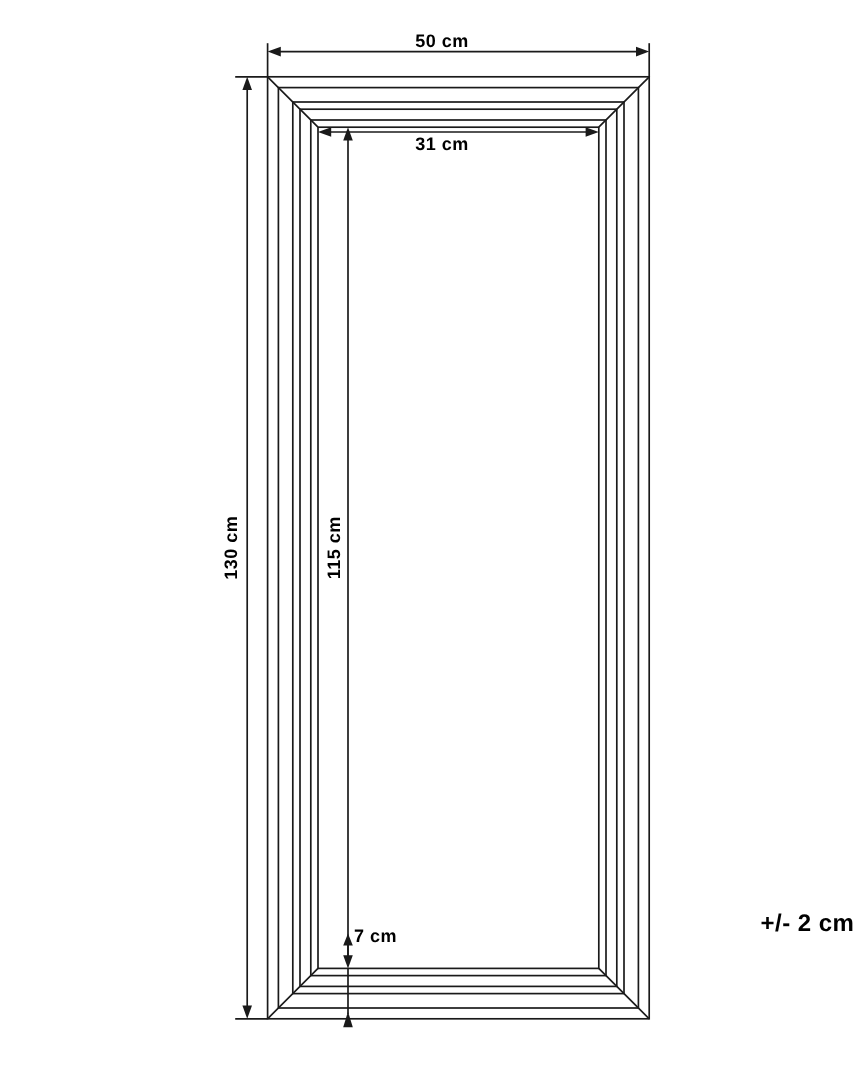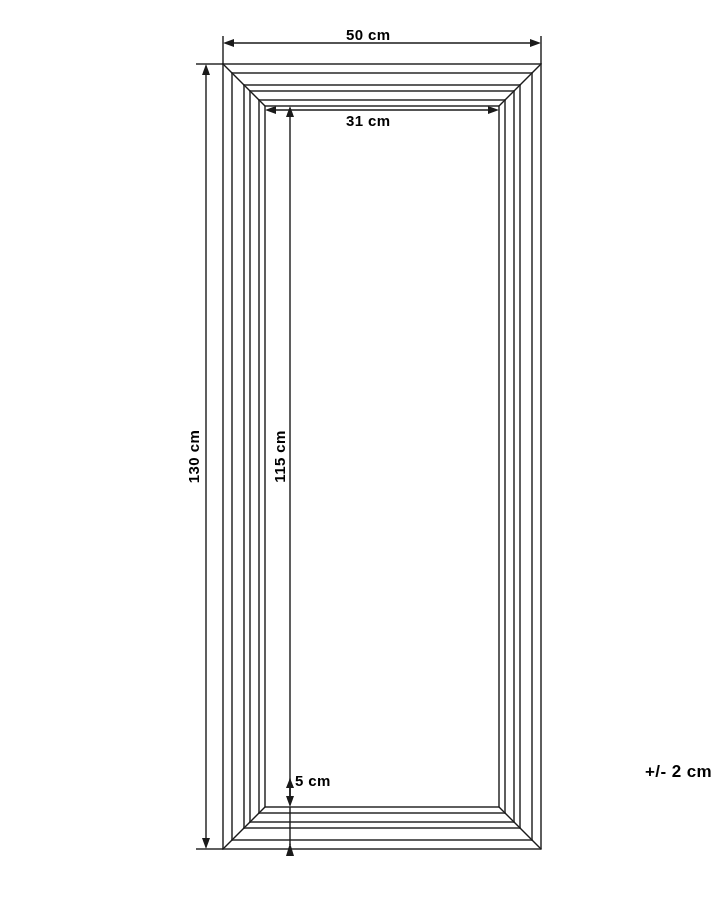--- a/index.html
+++ b/index.html
@@ -41,21 +41,21 @@
   }
   .vertical {
     transform-origin: 50% 50%;
     transform: rotate(-90deg);
   }
   #tolerance {
     position: absolute;
     right: 24px;
     bottom: 26px;
     font-weight: bold;
-    font-size: 17px;
+    font-size: 20px;
     letter-spacing: 0.4px;
   }
 </style>
 </head>
 <body>
 
 <div id="stage">
 
   <svg id="drawing" viewBox="0 0 720 900">
     <g fill="none" stroke="#1a1a1a" stroke-width="1.4" shape-rendering="geometricPrecision">
@@ -102,17 +102,17 @@
   </svg>
 
   <div class="dim-label" id="lbl-outer-width" style="left: 330px; top: 26px;">50 cm</div>
 
   <div class="dim-label" id="lbl-inner-width" style="left: 330px; top: 112px;">31 cm</div>
 
   <div class="dim-label vertical" id="lbl-outer-height" style="left: 142px; top: 448px; width: 70px; text-align: center;">130 cm</div>
 
   <div class="dim-label vertical" id="lbl-inner-height" style="left: 228px; top: 448px; width: 70px; text-align: center;">115 cm</div>
 
-  <div class="dim-label" id="lbl-frame-width" style="left: 279px; top: 772px;">5 cm</div>
+  <div class="dim-label" id="lbl-frame-width" style="left: 279px; top: 772px;">7 cm</div>
 
   <div id="tolerance">+/- 2 cm</div>
 
 </div>
 
 </body></html>

